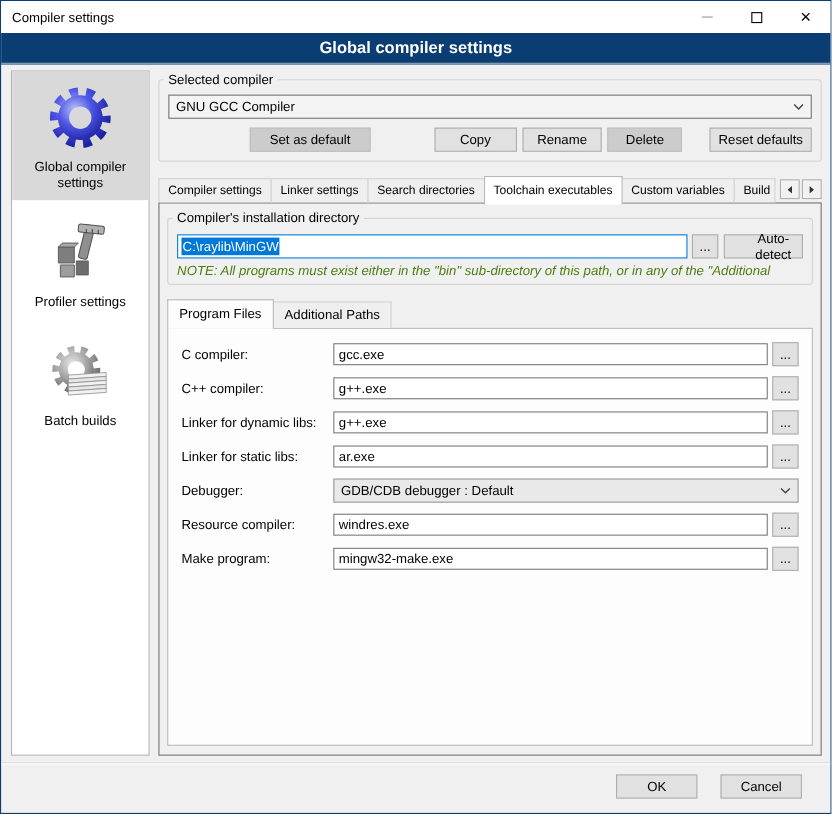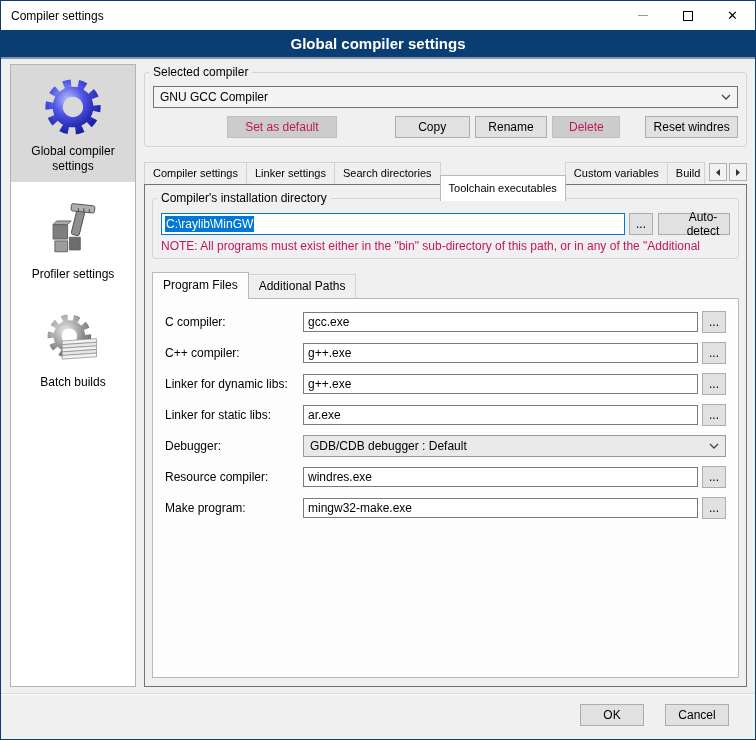--- a/index.html
+++ b/index.html
@@ -43,71 +43,71 @@
   .gb-compiler { margin-top:8px; padding:13px 8px 8px; flex:none; }
 
   .combo { height:22px; background:#f4f4f4; border:1px solid #737373; display:flex; align-items:center;
            padding:0 6px; position:relative; cursor:default; }
   .combo .combo-text { flex:1; white-space:nowrap; overflow:hidden; }
   .combo .chev { flex:none; margin-left:4px; }
 
   .btnrow { display:flex; margin-top:8px; }
   .btn { height:22px; background:#e1e1e1; border:1px solid #adadad; font-family:"Liberation Sans",sans-serif;
          font-size:12px; display:flex; align-items:center; justify-content:center; cursor:default; }
-  .btn.disabled { background:#cccccc; border-color:#bfbfbf; color:#be185d; }
+  .btn.disabled { background:#cccccc; border-color:#bfbfbf; color:#000000; }
   .b-setdefault { margin-left:74px; width:110px; }
   .b-copy   { margin-left:58px; width:75px; }
   .b-rename { margin-left:5px;  width:73px; }
   .b-delete { margin-left:5px;  width:68px; }
   .b-reset  { margin-left:25px; width:93px; }
 
   
   .tabbar { display:flex; align-items:flex-end; margin-top:10px; height:27px; flex:none; position:relative; z-index:2; }
   .tab { padding:4px 8px 5px; border:1px solid #d2d2d2; border-bottom:none; background:#efefef;
          font-size:11px; white-space:nowrap; margin-right:-1px; cursor:default; }
-  .tab.active { background:#fff; border-color:#b9b9b9; padding-top:6px; padding-bottom:7px; position:relative; top:17px; }
+  .tab.active { background:#fff; border-color:#b9b9b9; padding-top:6px; padding-bottom:7px; position:relative; top:2px; }
   .tab.clipped { width:38px; overflow:hidden; }
   .tab-arrows { margin-left:auto; display:flex; gap:2px; padding-bottom:3px; }
   .arrow-btn { width:18px; height:18px; background:#f2f2f2; border:1px solid #b0b0b0; display:flex;
                align-items:center; justify-content:center; cursor:default; }
 
   
   .tabpanel { flex:1; border:1px solid #737373; background:#f0f0f0; padding:9px 7px 8px;
               display:flex; flex-direction:column; min-height:0; }
 
   .gb-installdir { margin-top:4px; padding:14px 8px 5px; flex:none; }
   .dir-row { display:flex; align-items:center; }
   .textbox { height:22px; background:#fff; border:1px solid #7a7a7a; display:flex; align-items:center;
              padding:0 3px; flex:1; min-width:0; overflow:hidden; }
   .textbox.focused { border:1px solid #0078d7; }
   .sel-text { background:#0078d7; color:#fff; padding:1px 1px; white-space:nowrap; }
   .browse-btn { width:24px; height:22px; margin-left:4px; flex:none; }
   .autodetect-btn { width:72px; height:22px; margin-left:5px; flex:none;padding-left:18px; }
-  .note { color:#be185d; margin-top:4px; white-space:nowrap; overflow:hidden; }
+  .note { color:#4d7c0f; margin-top:4px; white-space:nowrap; overflow:hidden;font-style:italic; }
 
   
   .subtabbar { display:flex; align-items:flex-end; margin-top:14px; height:25px; flex:none; position:relative; z-index:2; }
   .subtab { padding:4px 10px 5px; border:1px solid #d2d2d2; border-bottom:none; background:#efefef;
             margin-right:-1px; cursor:default; }
   .subtab.active { background:#fdfdfd; border-color:#b9b9b9; padding-top:5px; padding-bottom:7px; position:relative; top:1px; }
 
   .subpanel { flex:1; background:#fdfdfd; border:1px solid #b9b9b9; padding:12px 12px 8px; min-height:0; overflow:hidden; }
 
   .field-row { display:flex; align-items:center; margin-bottom:9px; }
   .field-label { width:138px; flex:none; }
   .field-input { height:20px; background:#fff; border:1px solid #7a7a7a; flex:1; min-width:0;
                  font-family:"Liberation Sans",sans-serif; font-size:12px; padding:0 4px; color:#000; }
   .field-browse { width:24px; height:22px; margin-left:4px; flex:none; }
   .field-combo { flex:1; background:#e9e9e9; border:1px solid #999; height:22px; }
 
   
   .footer { flex:none; height:46px; position:relative; }
   .divider { height:2px; border-top:1px solid #d9d9d9; border-bottom:1px solid #fdfdfd; }
   .footer-btns { display:flex; justify-content:flex-end; margin-top:9px; margin-right:26px; gap:21px; }
-  .b-ok, .b-cancel { width:64px; }
+  .b-ok, .b-cancel { width:74px; }
   .resize-grip { position:absolute; right:2px; bottom:-12px; }
 </style>
 </head>
 <body>
 
 <div class="window">
 
   <div class="titlebar">
     <span class="title-text">Compiler settings</span>
     <div class="tb-spacer"></div>
@@ -199,21 +199,21 @@
             <span class="combo-text">GNU GCC Compiler</span>
             <svg class="chev" width="10" height="6" viewBox="0 0 10 6">
               <polyline points="1,1 5,5 9,1" fill="none" stroke="#444" stroke-width="1.3"></polyline>
             </svg>
           </div>
           <div class="btnrow">
             <button class="btn b-setdefault disabled">Set as default</button>
             <button class="btn b-copy">Copy</button>
             <button class="btn b-rename">Rename</button>
             <button class="btn b-delete disabled">Delete</button>
-            <button class="btn b-reset">Reset windres</button>
+            <button class="btn b-reset">Reset defaults</button>
           </div>
         </div>
 
         <div class="tabbar">
           <div class="tab">Compiler settings</div>
           <div class="tab">Linker settings</div>
           <div class="tab">Search directories</div>
           <div class="tab active">Toolchain executables</div>
           <div class="tab">Custom variables</div>
           <div class="tab clipped">Build</div>

